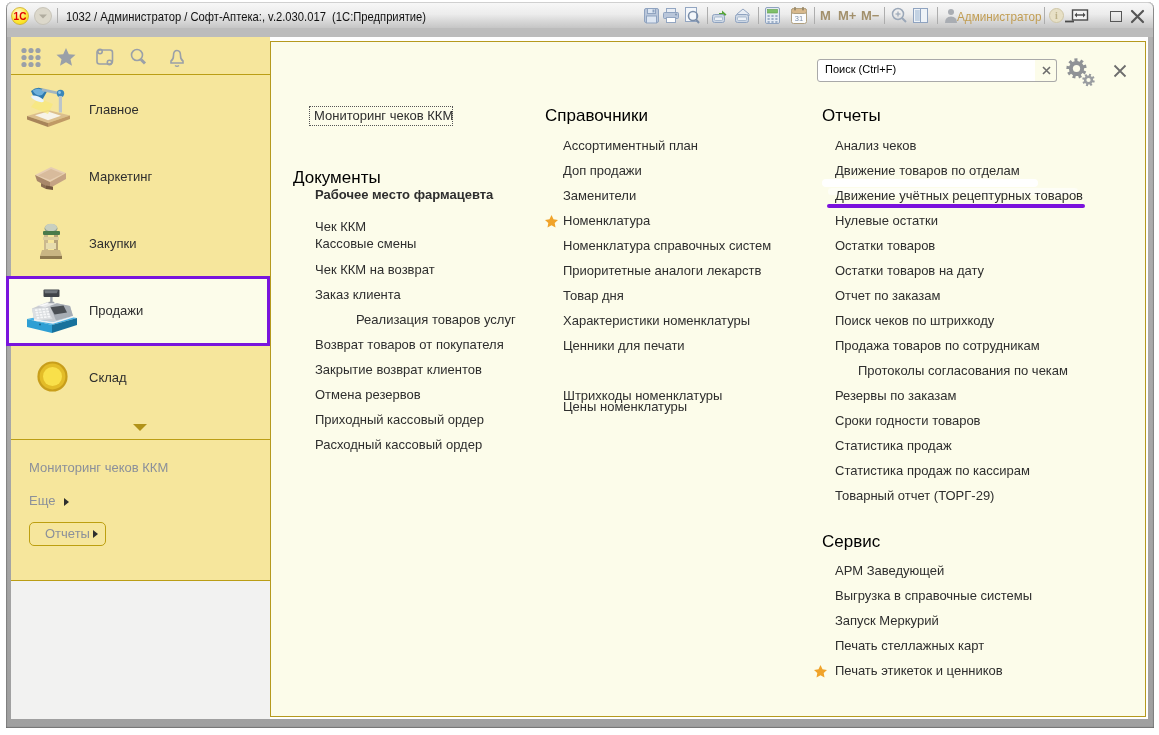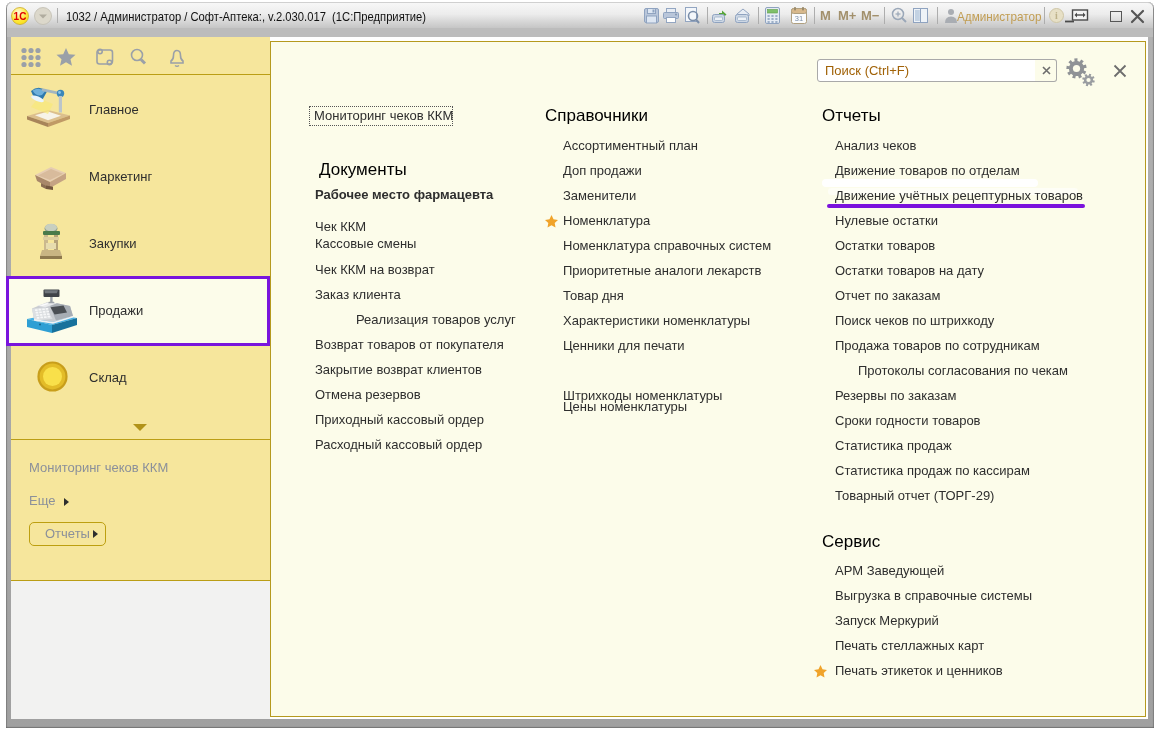--- a/index.html
+++ b/index.html
@@ -241,37 +241,37 @@
     <path d="M0 0 L5 4 L0 8 Z" fill="#2e2e2e"></path>
   </svg>
 <div style="left:29px;top:522px;width:77px;height:24px;border:1px solid #bd9f10;border-radius:5px;"></div>
 <div class="gray" style="left:45px;top:525px;">Отчеты</div>
 <svg style="left:93px;top:530px;" width="5" height="8" viewBox="0 0 5 8">
     <path d="M0 0 L5 4 L0 8 Z" fill="#2e2e2e"></path>
   </svg>
 <div class="sep" style="left:11px;top:580px;width:259px;"></div>
 <div style="left:270px;top:41px;width:876px;height:676px;background:#fcfcea;border:1px solid #b5991e;"></div>
 <div style="left:817px;top:59px;width:219px;height:23px;background:#fff;border:1px solid #a9a9a9;border-radius:3px 0 0 3px;"></div>
-<div class="a" style="left:825px;top:63px;font-size:13px;color:#a16207;">Поиск (Ctrl+F)</div>
+<div class="a" style="left:825px;top:63px;font-size:11px;color:#000000;">Поиск (Ctrl+F)</div>
 <div style="left:1035px;top:59px;width:22px;height:23px;background:#fcfcea;border:1px solid #a9a9a9;border-left:none;border-radius:0 3px 3px 0;"></div>
 <svg style="left:1042px;top:66px;" width="9" height="9" viewBox="0 0 9 9">
     <path d="M1 1 L8 8 M8 1 L1 8" stroke="#6d6d6d" stroke-width="1.6"></path>
   </svg>
 <svg style="left:1066px;top:58px;" width="30" height="29" viewBox="0 0 30 29">
 <path d="M20.24 13.51 L18.79 16.44 L16.55 15.09 L14.79 16.77 L16.03 19.07 L13.04 20.38 L12.19 17.91 L9.76 18.06 L9.22 20.62 L6.09 19.70 L7.03 17.26 L5.07 15.82 L3.02 17.43 L1.21 14.72 L3.49 13.45 L2.92 11.08 L0.31 11.00 L0.68 7.76 L3.24 8.25 L4.32 6.08 L2.37 4.33 L4.74 2.08 L6.38 4.11 L8.61 3.14 L8.24 0.55 L11.49 0.35 L11.45 2.96 L13.78 3.65 L15.16 1.43 L17.79 3.36 L16.08 5.34 L17.42 7.36 L19.90 6.55 L20.67 9.72 L18.09 10.13 L17.82 12.54 Z" fill="#8f9296"></path>
 <circle cx="10.5" cy="10.5" r="3.6" fill="#fcfcea"></circle>
 <path d="M28.87 22.64 L28.23 24.85 L26.55 24.18 L25.52 25.47 L26.55 26.95 L24.54 28.07 L23.83 26.40 L22.18 26.59 L21.86 28.37 L19.65 27.73 L20.32 26.05 L19.03 25.02 L17.55 26.05 L16.43 24.04 L18.10 23.33 L17.91 21.68 L16.13 21.36 L16.77 19.15 L18.45 19.82 L19.48 18.53 L18.45 17.05 L20.46 15.93 L21.17 17.60 L22.82 17.41 L23.14 15.63 L25.35 16.27 L24.68 17.95 L25.97 18.98 L27.45 17.95 L28.57 19.96 L26.90 20.67 L27.09 22.32 Z" fill="#9a9da1"></path>
 <circle cx="22.5" cy="22.0" r="2.1" fill="#fcfcea"></circle>
 </svg>
 <svg style="left:1113px;top:64px;" width="14" height="14" viewBox="0 0 14 14">
     <path d="M1.5 1.5 L12.5 12.5 M12.5 1.5 L1.5 12.5" stroke="#6d6d6d" stroke-width="1.8"></path>
   </svg>
 <div style="left:309px;top:106px;width:144px;height:20px;border:1px dotted #555;"></div>
 <div class="item" style="left:314px;top:107px;">Мониторинг чеков ККМ</div>
-<div class="green" style="left:293px;top:160px;margin-left:26px;">Документы</div>
+<div class="green" style="left:293px;top:168px;">Документы</div>
 <div class="item" style="left:315px;top:186px;font-weight:bold;">Рабочее место фармацевта</div>
 <div class="item" style="left:315px;top:211px;margin-top:24px;">Кассовые смены</div>
 <div class="item" style="left:315px;top:218px;">Чек ККМ</div>
 <div class="item" style="left:315px;top:261px;">Чек ККМ на возврат</div>
 <div class="item" style="left:315px;top:286px;">Заказ клиента</div>
 <div class="item" style="left:315px;top:311px;margin-left:41px;">Реализация товаров услуг</div>
 <div class="item" style="left:315px;top:336px;">Возврат товаров от покупателя</div>
 <div class="item" style="left:315px;top:361px;">Закрытие возврат клиентов</div>
 <div class="item" style="left:315px;top:386px;">Отмена резервов</div>
 <div class="item" style="left:315px;top:411px;">Приходный кассовый ордер</div>

